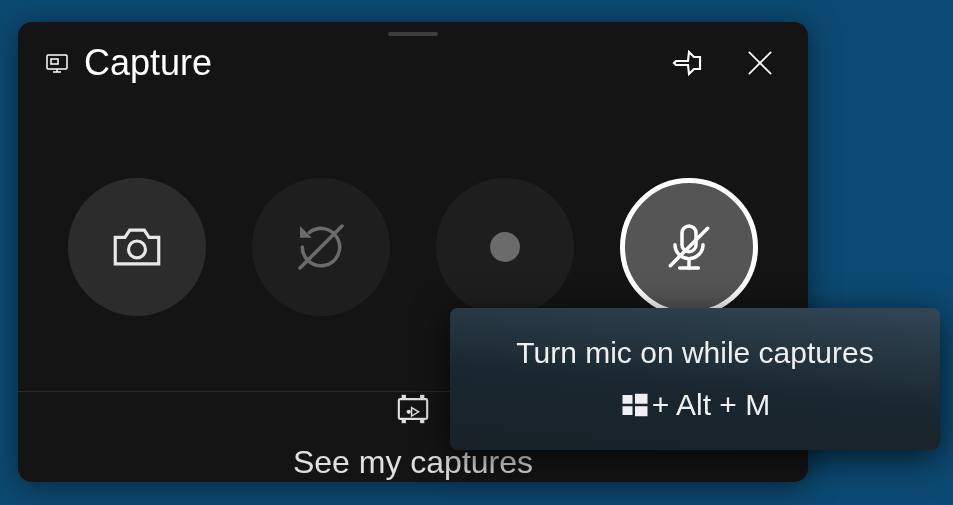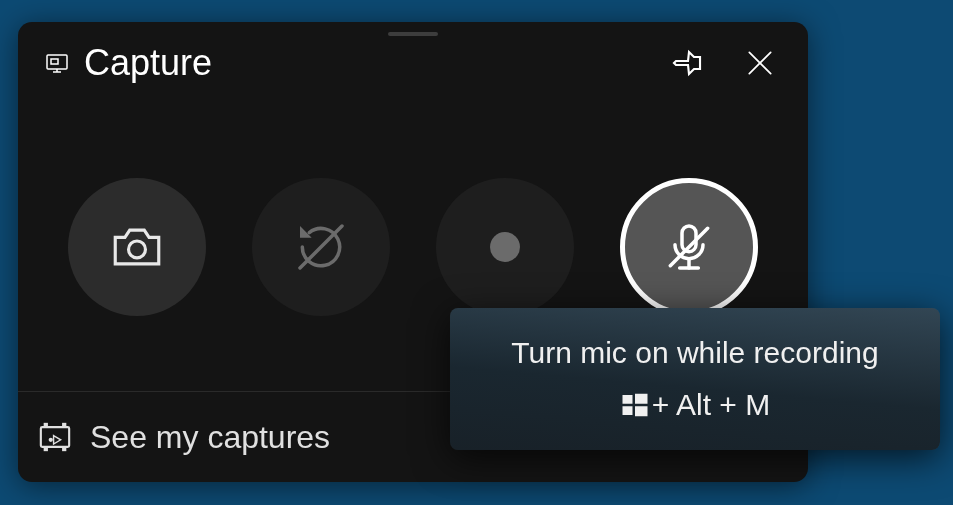--- a/index.html
+++ b/index.html
@@ -98,20 +98,21 @@
     border-radius: 50%;
     background: #6b6b6b;
   }
   .footer {
     height: 90px;
     display: flex;
     align-items: center;
     padding: 0 20px;
     gap: 18px;
     cursor: pointer;
+    flex-direction: column;
   }
   .footer-icon {
     width: 34px;
     height: 34px;
     display: flex;
     align-items: center;
     justify-content: center;
   }
   .footer-text {
     color: #e0e0e0;
@@ -229,21 +230,21 @@
         <rect x="17" y="19" width="3" height="3" fill="#e0e0e0" stroke="none"></rect>
         <circle cx="9" cy="14" r="1.5" fill="#e0e0e0" stroke="none"></circle>
         <path d="M11 11 L16 14 L11 17 Z" fill="none" stroke="#e0e0e0" stroke-width="1"></path>
       </svg>
     </span>
     <span class="footer-text">See my captures</span>
   </div>
 </div>
 
 <div class="tooltip">
-  <div class="tooltip-title">Turn mic on while recording</div>
+  <div class="tooltip-title">Turn mic on while captures</div>
   <div class="tooltip-shortcut">
     <span class="win-key">
       <svg width="30" height="30" viewBox="0 0 24 24">
         <rect x="2" y="4" width="8" height="7" fill="#f0f0f0"></rect>
         <rect x="12" y="3" width="10" height="8" fill="#f0f0f0"></rect>
         <rect x="2" y="13" width="8" height="7" fill="#f0f0f0"></rect>
         <rect x="12" y="13" width="10" height="8" fill="#f0f0f0"></rect>
       </svg>
     </span>
     <span>+ Alt + M</span>

